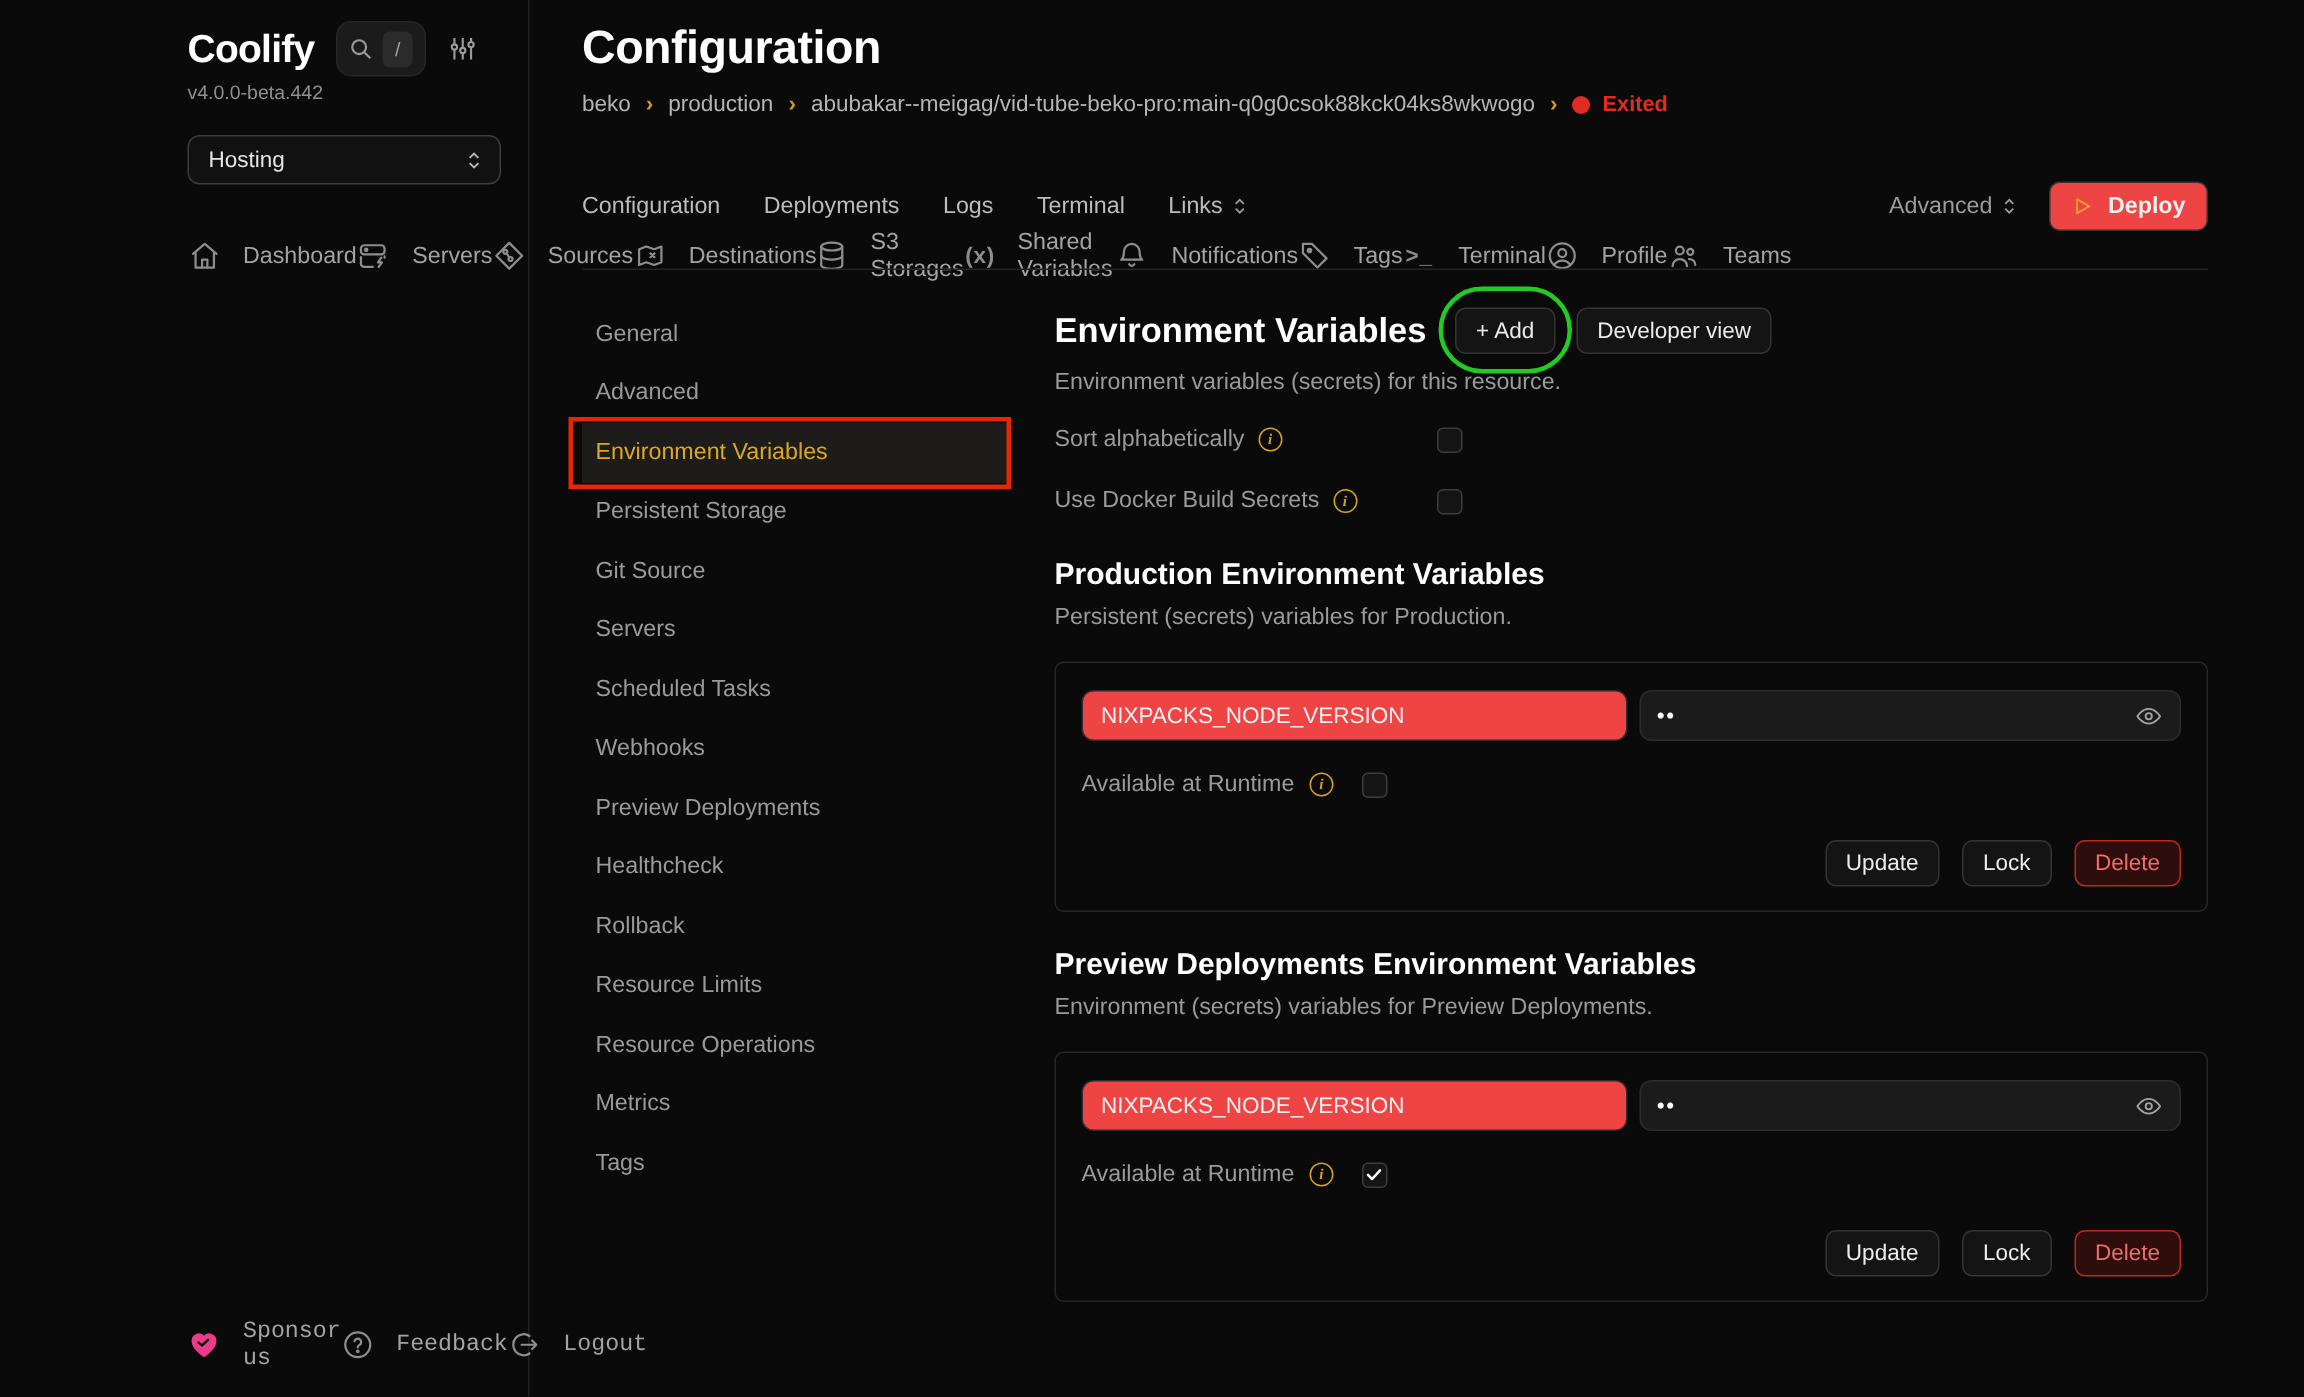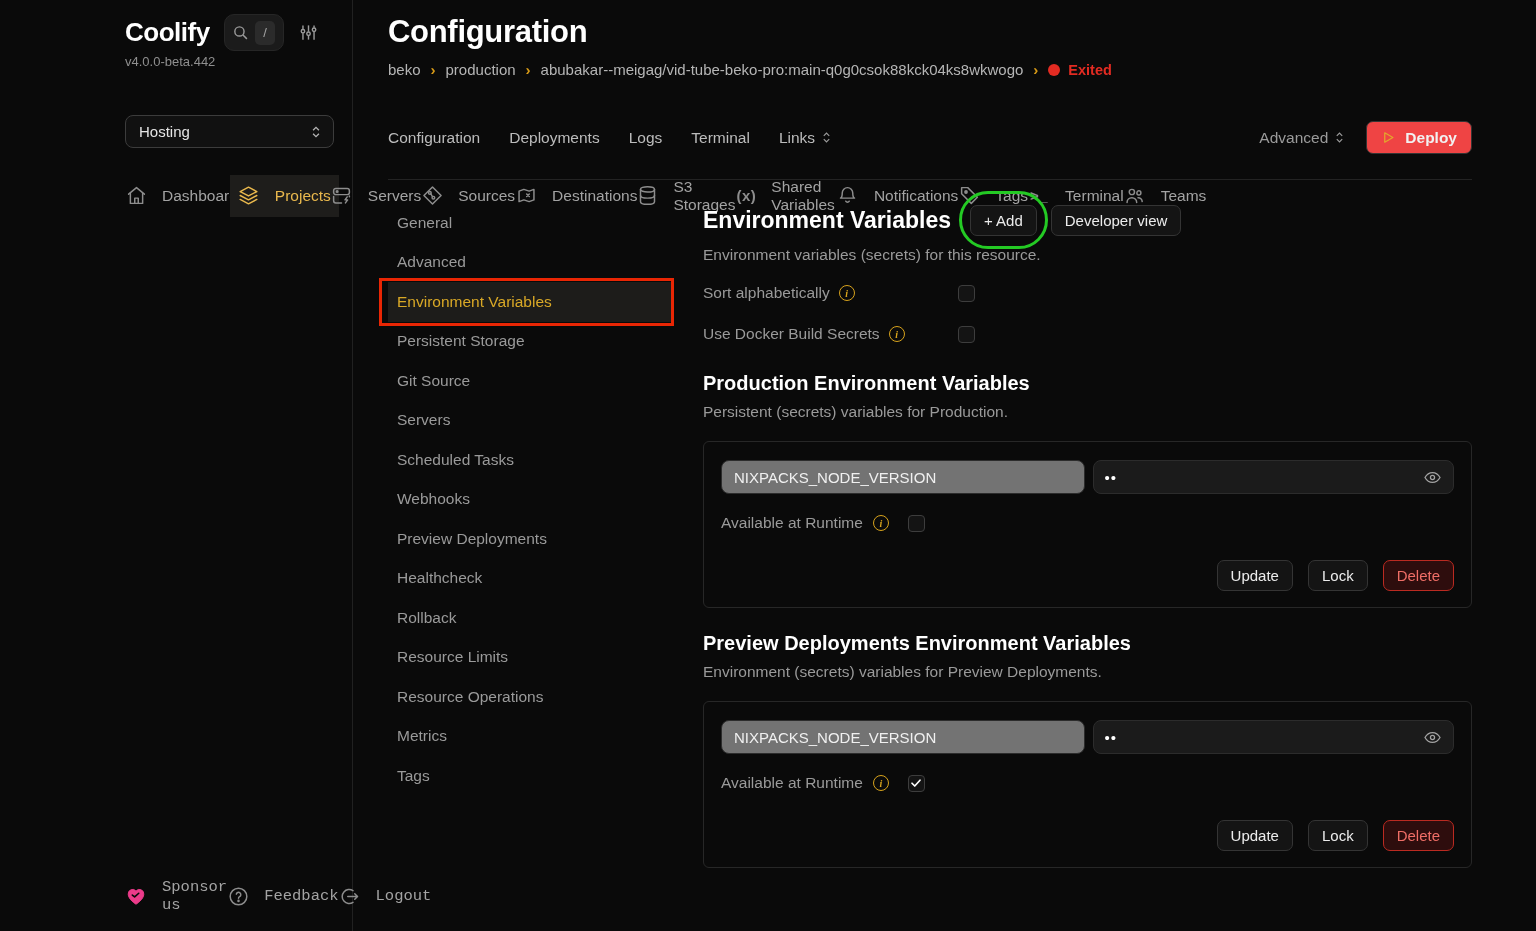--- a/index.html
+++ b/index.html
@@ -11,21 +11,21 @@
   .sidebar { width:353px; min-width:353px; height:100%; border-right:1px solid #212121;
     padding:14px 18px 10px 125px; display:flex; flex-direction:column; }
   .logo-row { display:flex; align-items:center; }
   .logo { font-size:26px; font-weight:700; color:#ffffff; letter-spacing:-0.5px; }
   .search-btn { margin-left:14px; width:60px; height:37px; background:#1b1b1b; border:1px solid #262626;
     border-radius:10px; display:flex; align-items:center; justify-content:center; gap:6px; cursor:pointer; }
   .search-btn .slash { width:20px; height:24px; background:#2b2b2b; border-radius:5px; color:#a3a3a3;
     font-size:13px; display:flex; align-items:center; justify-content:center; }
   .filters-btn { margin-left:15px; display:flex; align-items:center; cursor:pointer; }
   .version { font-size:13px; color:#8f8f8f; margin-top:3px; }
-  .team-select { margin-top:46px; height:33px; border:1px solid #3c3c3c; border-radius:8px; background:#111111;
+  .team-select { margin-top:21px; height:33px; border:1px solid #3c3c3c; border-radius:8px; background:#111111;
     display:flex; align-items:center; justify-content:space-between; padding:0 10px 0 13px;
     font-size:15px; color:#e5e5e5; cursor:pointer; }
   .menu { margin-top:27px; display:flex; }
   .menu-item { height:41.5px; display:flex; align-items:center; gap:15px; font-size:15.5px; color:#a3a3a3;
     cursor:pointer; margin:0 -8px; padding:0 8px; }
   .menu-item .mi-icon { width:22px; height:22px; display:flex; align-items:center; justify-content:center; color:#8d8d8d; }
   .menu-item.active { background:#1e1d1b; color:#e9b84d; }
   .menu-item.active .mi-icon { color:#e9b84d; }
   .mi-icon.pink { color:#ec3b8a; }
   .mi-text-icon { font-size:15px; font-weight:700; letter-spacing:0.5px; }
@@ -77,21 +77,21 @@
     display:flex; align-items:center; justify-content:center; cursor:pointer; }
   .checkbox svg { display:none; }
   .checkbox.checked svg { display:block; }
 
   .h3 { font-size:20px; font-weight:700; color:#ffffff; margin-top:26px; }
   .sub { margin-top:8px; font-size:15.5px; color:#9a9a9a; }
 
   .var-card { margin-top:20px; border:1px solid #272727; border-radius:6px; height:167px;
     padding:18px 17px 16px; display:flex; flex-direction:column; }
   .inputs-row { display:flex; gap:8px; }
-  .text-input { flex:1; height:34px; background:#737373; border:1px solid #2c2c2c; border-radius:8px;
+  .text-input { flex:1; height:34px; background:#ef4444; border:1px solid #2c2c2c; border-radius:8px;
     color:#f0f0f0; font-size:15px; padding:0 12px; font-family:inherit; }
   .value-field { flex:1; height:34px; background:#1b1b1b; border:1px solid #2c2c2c; border-radius:8px;
     display:flex; align-items:center; padding:0 11px; }
   .masked { color:#ffffff; font-size:15px; letter-spacing:1px; flex:1; }
   .eye-btn { display:flex; align-items:center; cursor:pointer; color:#a3a3a3; }
   .runtime-row { display:flex; align-items:center; gap:10px; margin-top:17px; height:24px; }
   .runtime-row .checkbox { margin-left:9px; }
   .actions-row { margin-top:auto; display:flex; justify-content:flex-end; gap:15px; }
   .btn-delete { background:#2e0d0d; border:1px solid #bb2a21; color:#ef6e66; }
 </style>
@@ -144,30 +144,20 @@
       <div class="menu-item">
         <span class="mi-icon">
             <svg width="21" height="21" viewBox="0 0 24 24" fill="none" stroke="currentColor" stroke-width="1.7" stroke-linecap="round" stroke-linejoin="round">
               <path d="M3 10.5 12 3l9 7.5"></path>
               <path d="M5 9.5V21h14V9.5"></path>
               <path d="M10 21v-6h4v6"></path>
             </svg>
           </span>
         <span class="mi-label">Dashboard</span>
       </div>
-      <div class="menu-item active">
-        <span class="mi-icon">
-            <svg width="21" height="21" viewBox="0 0 24 24" fill="none" stroke="currentColor" stroke-width="1.7" stroke-linecap="round" stroke-linejoin="round">
-              <path d="M2.5 7.5 12 2.5l9.5 5L12 12.5z"></path>
-              <path d="M2.5 12 12 17l9.5-5"></path>
-              <path d="M2.5 16.5 12 21.5l9.5-5"></path>
-            </svg>
-          </span>
-        <span class="mi-label">Projects</span>
-      </div>
       <div class="menu-item">
         <span class="mi-icon">
             <svg width="21" height="21" viewBox="0 0 24 24" fill="none" stroke="currentColor" stroke-width="1.7" stroke-linecap="round" stroke-linejoin="round">
               <rect x="3" y="4" width="18" height="7" rx="2.5"></rect>
               <path d="M21 13.5v-1M3 13v5c0 1.4 1.1 2.5 2.5 2.5H12"></path>
               <circle cx="7" cy="7.5" r="0.9" fill="currentColor"></circle>
               <path d="M18.5 13.5 16 17h3l-2.5 3.5"></path>
             </svg>
           </span>
         <span class="mi-label">Servers</span>
@@ -220,20 +210,30 @@
             <svg width="21" height="21" viewBox="0 0 24 24" fill="none" stroke="currentColor" stroke-width="1.7" stroke-linecap="round" stroke-linejoin="round">
               <path d="M3 3h7l11 11-7 7L3 10z"></path>
               <circle cx="8" cy="8" r="1.3" fill="currentColor"></circle>
             </svg>
           </span>
         <span class="mi-label">Tags</span>
       </div>
       <div class="menu-item">
         <span class="mi-icon mi-text-icon">&gt;_</span>
         <span class="mi-label">Terminal</span>
+      </div>
+      <div class="menu-item">
+        <span class="mi-icon">
+            <svg width="21" height="21" viewBox="0 0 24 24" fill="none" stroke="currentColor" stroke-width="1.7" stroke-linecap="round" stroke-linejoin="round">
+              <circle cx="12" cy="12" r="9.5"></circle>
+              <circle cx="12" cy="10" r="3"></circle>
+              <path d="M5.8 19a7.5 7.5 0 0 1 12.4 0"></path>
+            </svg>
+          </span>
+        <span class="mi-label">Profile</span>
       </div>
       <div class="menu-item">
         <span class="mi-icon">
             <svg width="21" height="21" viewBox="0 0 24 24" fill="none" stroke="currentColor" stroke-width="1.7" stroke-linecap="round" stroke-linejoin="round">
               <circle cx="9" cy="8" r="3"></circle>
               <path d="M3.5 20a5.5 5.5 0 0 1 11 0"></path>
               <circle cx="17" cy="9" r="2.3"></circle>
               <path d="M16 14.5a4.6 4.6 0 0 1 4.8 4.5"></path>
             </svg>
           </span>

